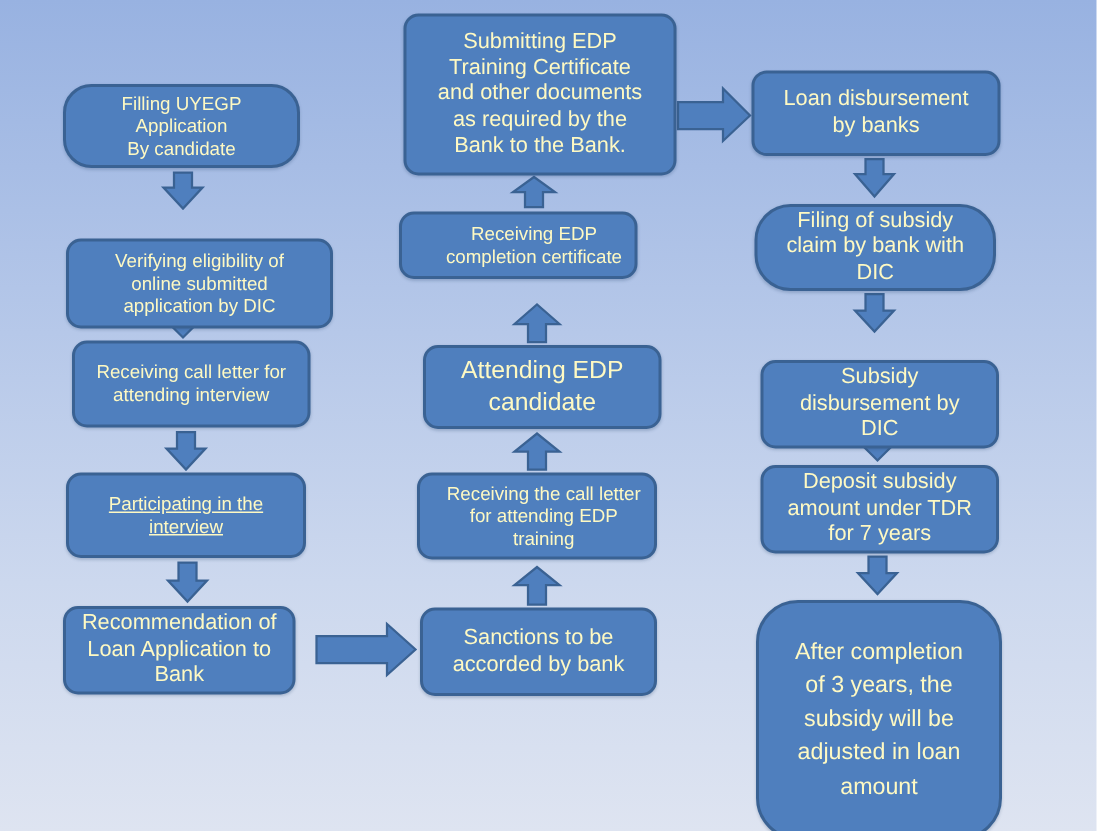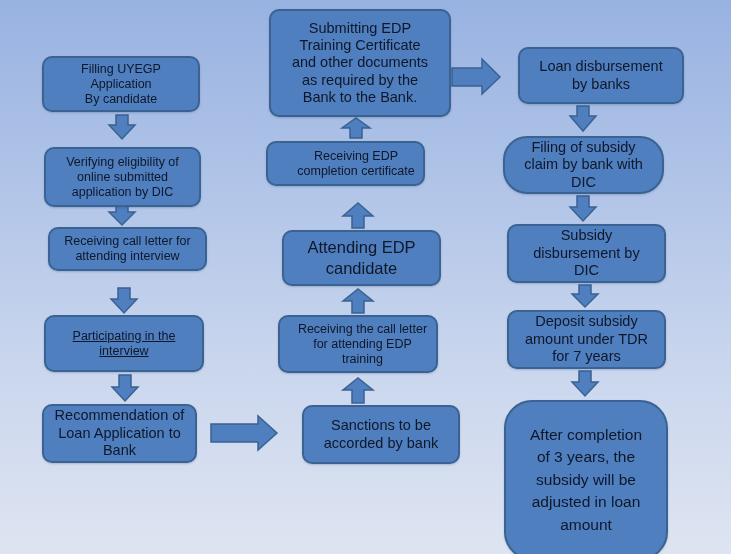--- a/index.html
+++ b/index.html
@@ -10,21 +10,21 @@
   }
   .canvas {
     position: absolute; left: 0; top: 0; width: 731px; height: 554px;
     background: linear-gradient(to bottom, #98b2e1 0%, #b6c8e9 40%, #ccd8ee 70%, #dee4f1 100%);
   }
   .box {
     position: absolute; box-sizing: border-box;
     background: #4f7fbe;
     border: 2px solid #3a6293;
     border-radius: 10px;
-    color: #0f172a;
+    color: #fef9c3;
     display: flex; align-items: center; justify-content: center;
     text-align: center;
     line-height: 1.2;
     padding: 0 4px;
     white-space: pre-line;
     box-shadow: 0 1px 2px rgba(40,70,110,0.25);
   }
   .fs12 { font-size: 12.5px; }
   .fs14 { font-size: 14.5px; }
   .fs15 { font-size: 15.5px; }
@@ -52,55 +52,55 @@
     <polygon class="arrow" points="350,138 362,138 362,128 370,128 356,118 342,128 350,128"></polygon>
 
     <polygon class="arrow" points="452,68 482,68 482,59 500,77 482,94 482,86 452,86"></polygon>
 
     <polygon class="arrow" points="577,106 589,106 589,116 596,116 583,131 570,116 577,116"></polygon>
     <polygon class="arrow" points="577,196 589,196 589,207 596,207 583,221 570,207 577,207"></polygon>
     <polygon class="arrow" points="579,285 591,285 591,294 598,294 585,307 572,294 579,294"></polygon>
     <polygon class="arrow" points="579,371 591,371 591,382 598,382 585,396 572,382 579,382"></polygon>
   </svg>
 
-  <div class="box fs12" style="left:42px;top:56px;width:158px;height:56px;">Filling UYEGP
+  <div class="box fs12" style="left:42px;top:56px;width:158px;height:56px;border-radius:19px;">Filling UYEGP
 Application
 By candidate</div>
-  <div class="box fs12" style="left:44px;top:147px;width:157px;height:60px;">Verifying eligibility of
+  <div class="box fs12" style="left:44px;top:159px;width:178px;height:60px;">Verifying eligibility of
 online submitted
 application by DIC</div>
-  <div class="box fs12" style="left:48px;top:227px;width:159px;height:44px;">Receiving call letter for
+  <div class="box fs12" style="left:48px;top:227px;width:159px;height:58px;">Receiving call letter for
 attending  interview</div>
   <div class="box fs12" style="left:44px;top:315px;width:160px;height:57px;text-decoration:underline;">Participating in the
 interview</div>
   <div class="box fs14" style="left:42px;top:404px;width:155px;height:59px;">Recommendation of
 Loan Application to
 Bank</div>
 
-  <div class="box fs14" style="left:280px;top:405px;width:158px;height:59px;margin-left:22px;">Sanctions to be
+  <div class="box fs14" style="left:280px;top:405px;width:158px;height:59px;">Sanctions to be
 accorded by bank</div>
   <div class="box fs12" style="left:278px;top:315px;width:160px;height:58px;padding-left:13px;">Receiving the call letter
 for attending EDP
 training</div>
   <div class="box fs16" style="left:282px;top:230px;width:159px;height:56px;">Attending EDP
 candidate</div>
   <div class="box fs12" style="left:266px;top:141px;width:159px;height:45px;padding-left:25px;">Receiving EDP
 completion certificate</div>
   <div class="box fs14" style="left:269px;top:9px;width:182px;height:108px;">Submitting EDP
 Training Certificate
 and other documents
 as required by the
 Bank to the Bank.</div>
 
-  <div class="box fs14" style="left:518px;top:47px;width:166px;height:57px;">Loan disbursement
+  <div class="box fs14" style="left:501px;top:47px;width:166px;height:57px;">Loan disbursement
 by banks</div>
   <div class="box fs14" style="left:503px;top:136px;width:161px;height:58px;border-radius:24px;">Filing of subsidy
 claim by bank with
 DIC</div>
-  <div class="box fs14" style="left:507px;top:224px;width:159px;height:59px;">Subsidy
+  <div class="box fs14" style="left:507px;top:240px;width:159px;height:59px;">Subsidy
 disbursement by
 DIC</div>
   <div class="box fs14" style="left:507px;top:310px;width:159px;height:59px;">Deposit subsidy
 amount under TDR
 for 7 years</div>
   <div class="box fs15" style="left:504px;top:400px;width:164px;height:160px;border-radius:28px;line-height:1.45;">After completion
 of 3 years, the
 subsidy will be
 adjusted in loan
 amount</div>

